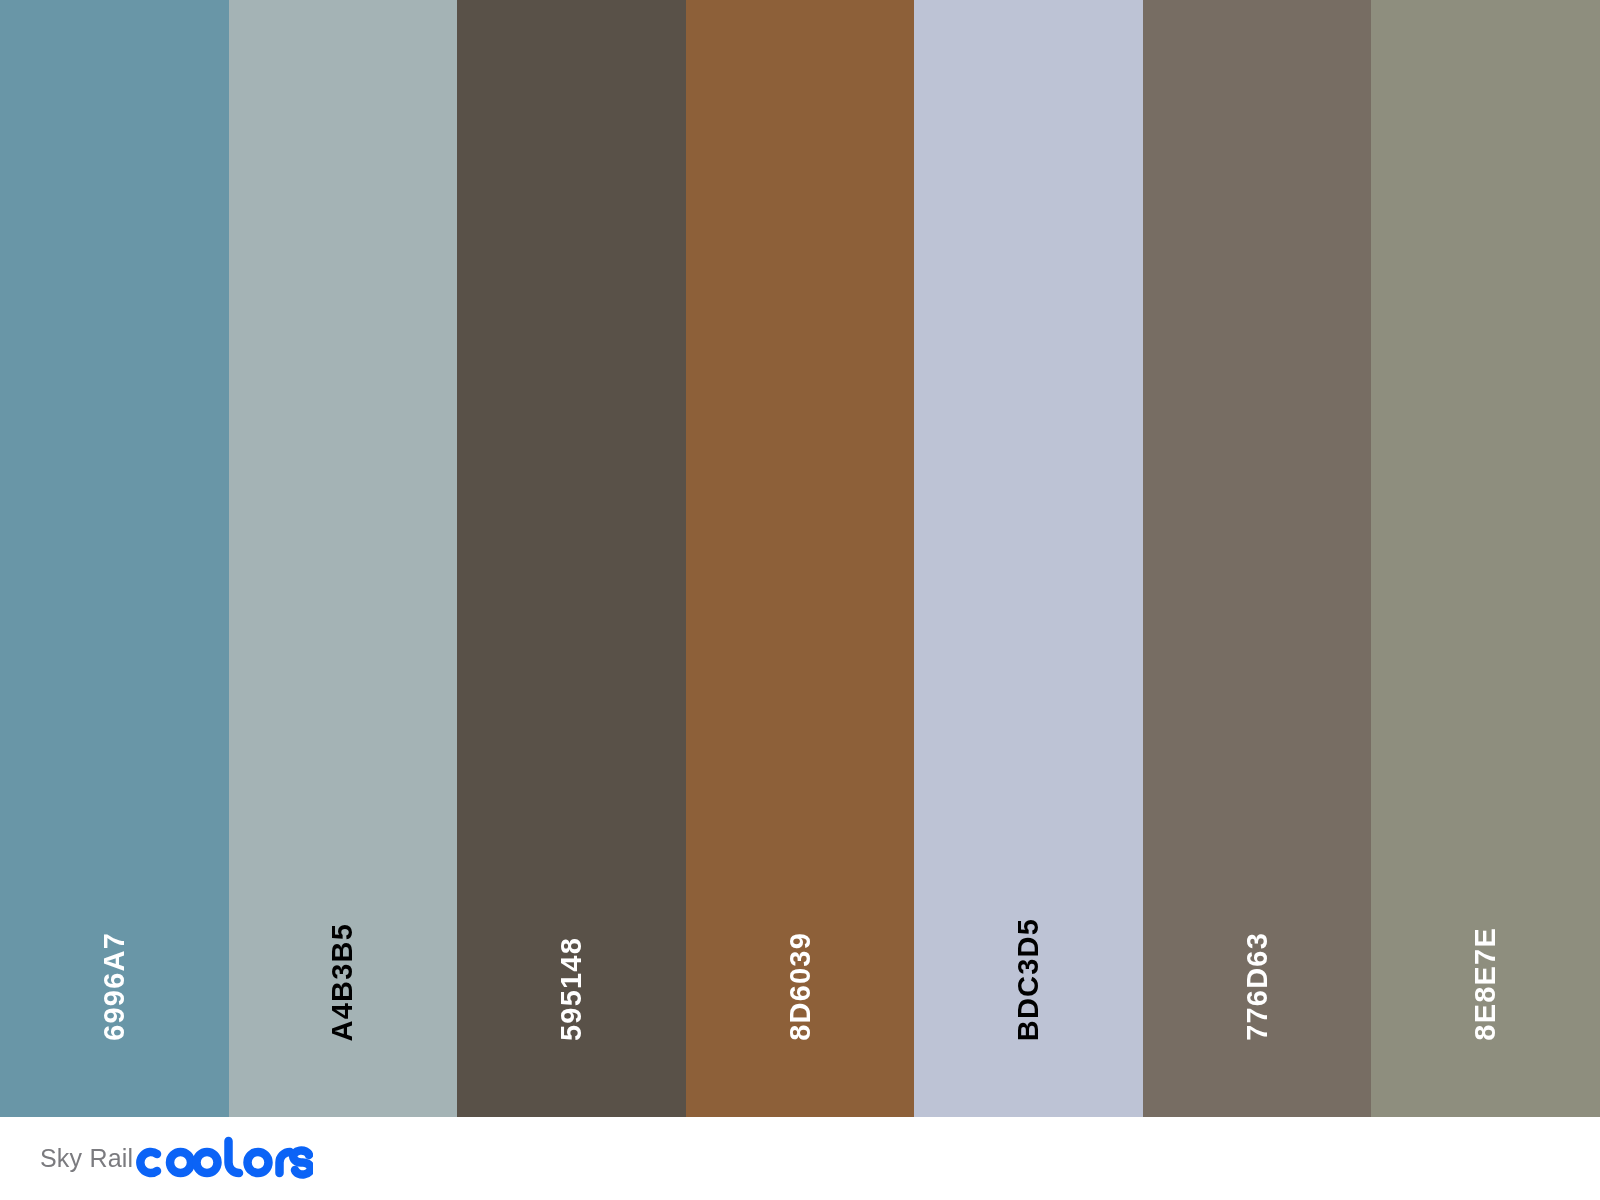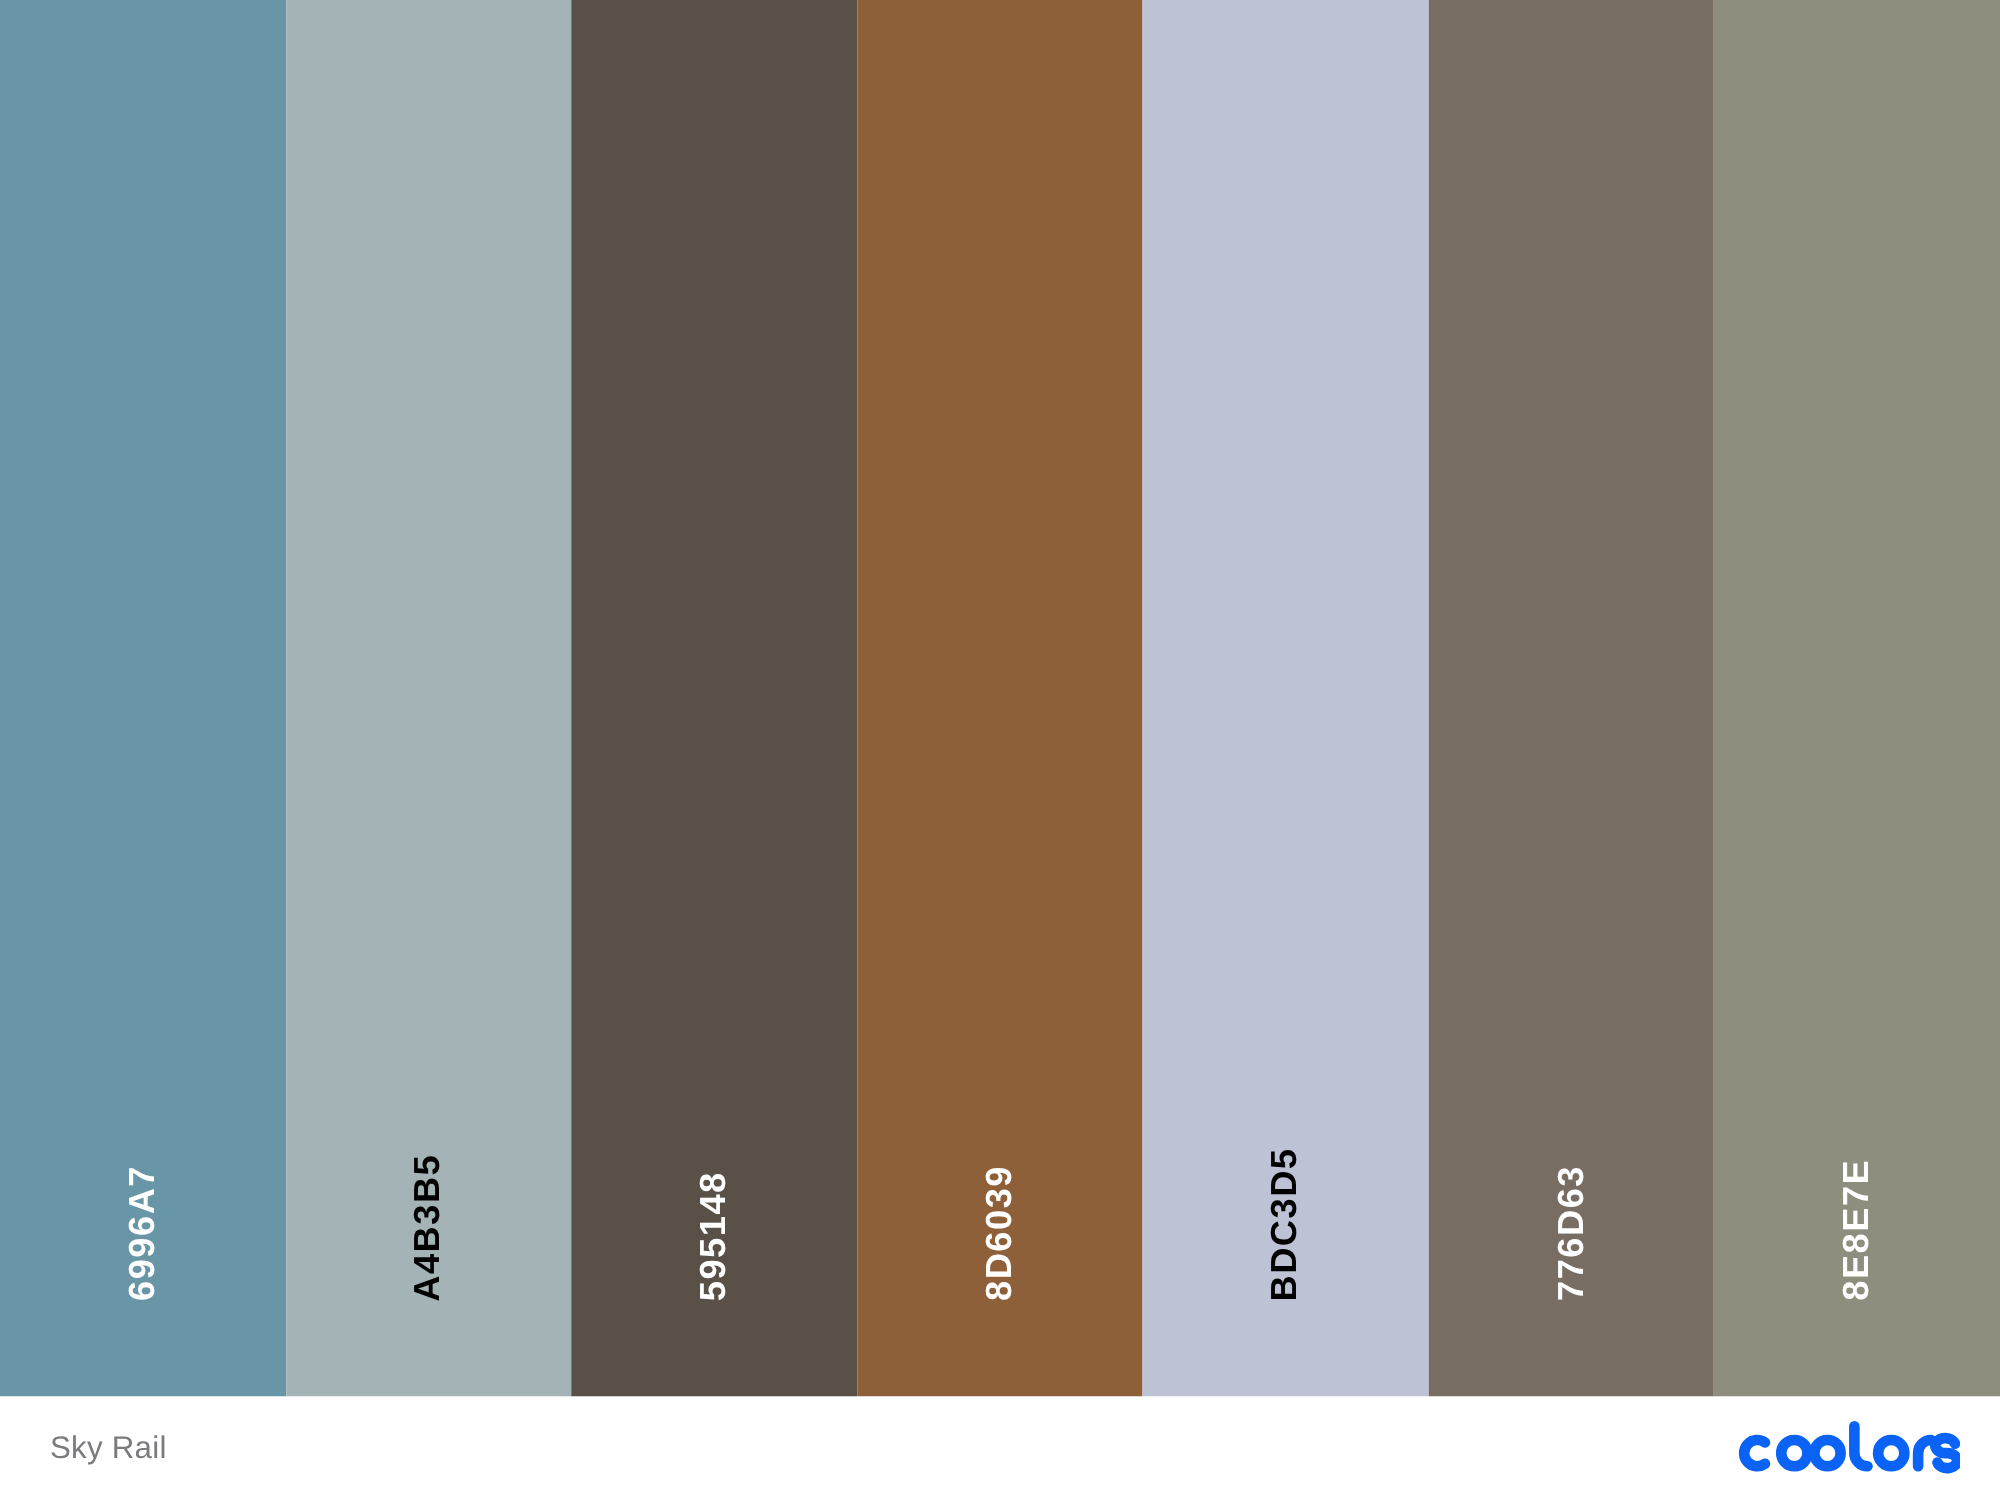--- a/index.html
+++ b/index.html
@@ -41,21 +41,21 @@
     white-space:nowrap;
     font-family:"Liberation Sans", sans-serif;
     user-select:none;
   }
   
   #footer-bar {
     flex:1 1 auto;
     background:#ffffff;
     display:flex;
     align-items:center;
-    justify-content:space-between;
+    justify-content:flex-start;
     padding:0 32px 0 40px;
   }
   #palette-name {
     font-size:25px;
     color:#7b7b7f;
     font-family:"Liberation Sans", sans-serif;
     letter-spacing:0.2px;
     white-space:nowrap;
   }
   #coolors-logo {

